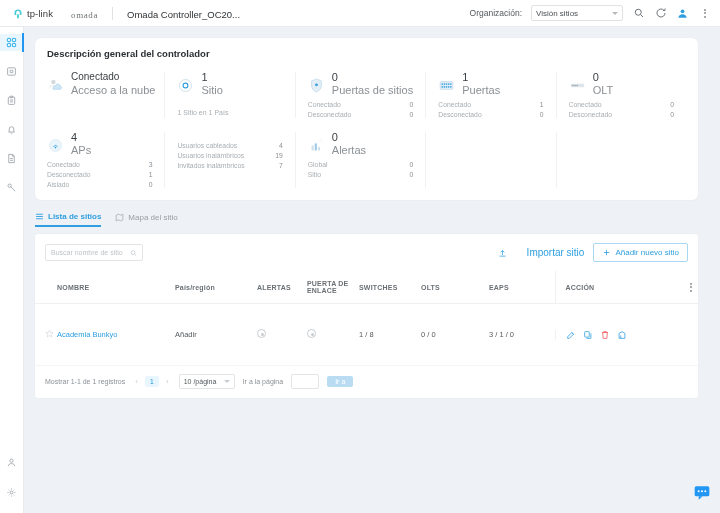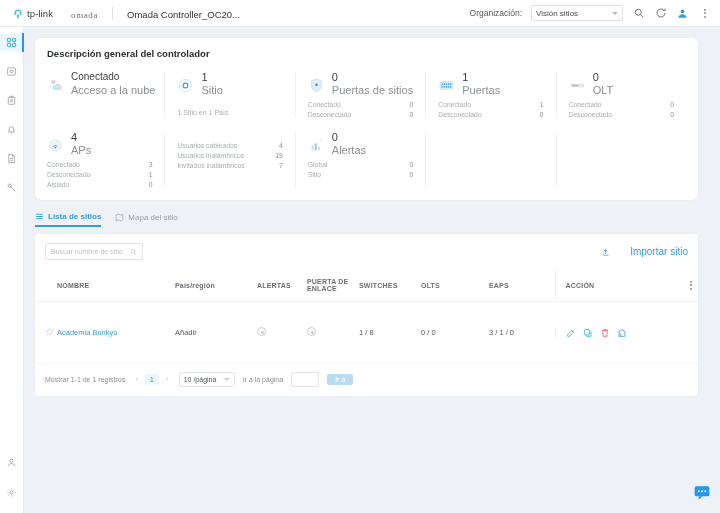--- a/index.html
+++ b/index.html
@@ -481,20 +481,27 @@
           </svg>
         </div>
         <div class="topactions">
           <div class="linkbtn">
             <svg viewBox="0 0 24 24" width="9" height="9" fill="none" stroke="currentColor" stroke-width="2">
               <path d="M12 16V4"></path>
                 <polyline points="7,9 12,4 17,9"></polyline>
                 <path d="M4 19h16"></path>
             </svg>
             <span>Importar sitio</span>
+          </div>
+          <div class="primarybtn">
+            <svg viewBox="0 0 24 24" width="9" height="9" fill="none" stroke="currentColor" stroke-width="2.2">
+              <line x1="12" y1="5" x2="12" y2="19"></line>
+                <line x1="5" y1="12" x2="19" y2="12"></line>
+            </svg>
+            <span>Añadir nuevo sitio</span>
           </div>
         </div>
       </div>
 
       <table>
         <thead>
           <tr>
             <th class="c-star"></th>
             <th class="c-name">NOMBRE</th>
             <th class="c-country">País/región</th>

